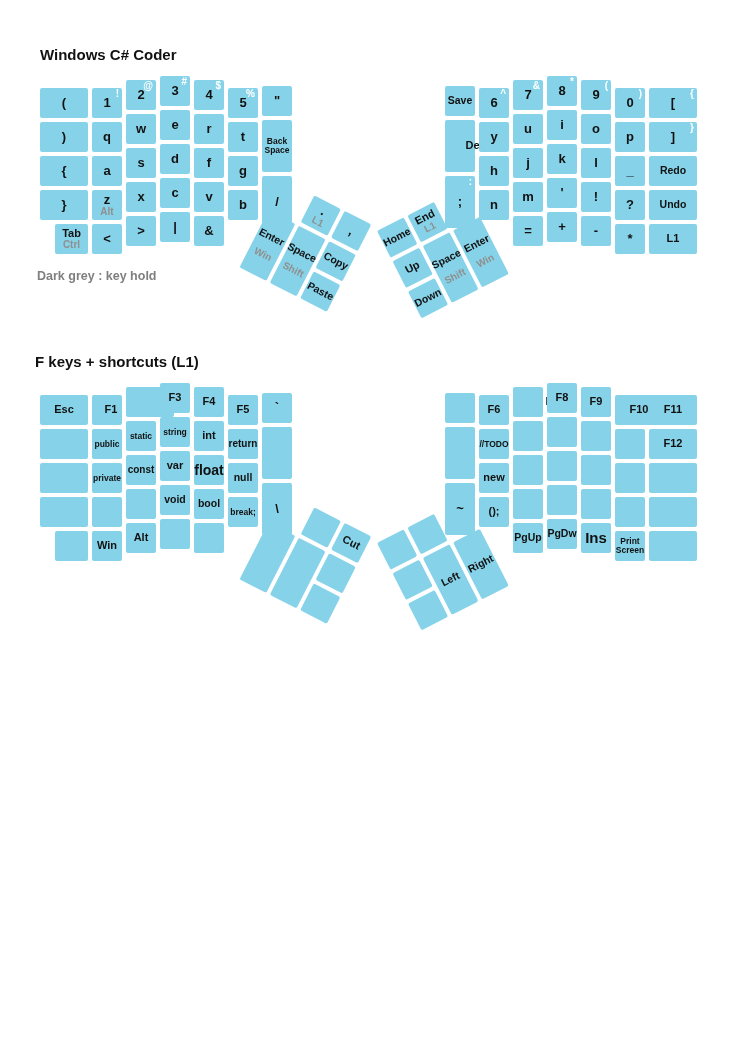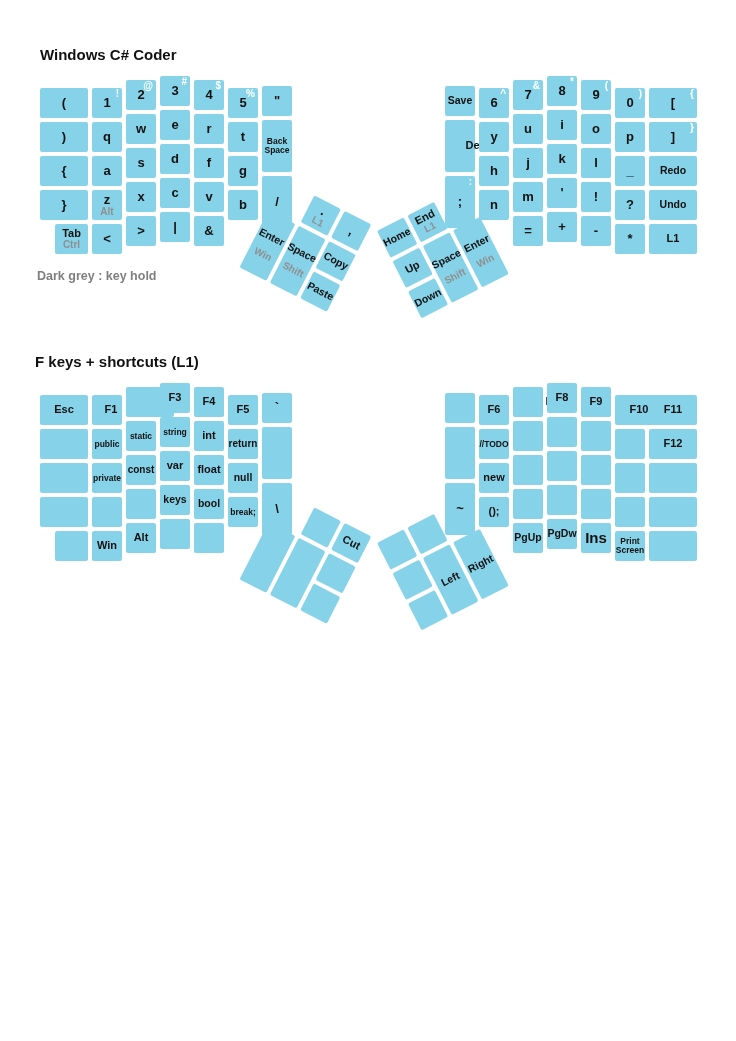--- a/index.html
+++ b/index.html
@@ -328,33 +328,33 @@
       <div class="key" style="left: 92px; top: 463px; width: 30px; height: 30px;">
         <span class="lbl nowrap" style="font-size: 8.5px;">private</span>
       </div>
       <div class="key" style="left: 126px; top: 455px; width: 30px; height: 30px;">
         <span class="lbl nowrap" style="font-size: 10px;">const</span>
       </div>
       <div class="key" style="left: 160px; top: 451px; width: 30px; height: 30px;">
         <span class="lbl nowrap" style="font-size: 11px;">var</span>
       </div>
       <div class="key" style="left: 194px; top: 455px; width: 30px; height: 30px;">
-        <span class="lbl nowrap" style="font-size: 11px; text-align: center;">float</span>
+        <span class="lbl nowrap" style="font-size: 14px; text-align: center;">float</span>
       </div>
       <div class="key" style="left: 228px; top: 463px; width: 30px; height: 30px;">
         <span class="lbl nowrap" style="font-size: 10.5px;">null</span>
       </div>
       <div class="key" style="left: 262px; top: 483px; width: 30px; height: 52px;">
         <span class="lbl nowrap" style="font-size: 13px;">\</span>
       </div>
       <div class="key" style="left: 40px; top: 497px; width: 48px; height: 30px;"></div>
       <div class="key" style="left: 92px; top: 497px; width: 30px; height: 30px;"></div>
       <div class="key" style="left: 126px; top: 489px; width: 30px; height: 30px;"></div>
       <div class="key" style="left: 160px; top: 485px; width: 30px; height: 30px;">
-        <span class="lbl nowrap" style="font-size: 10.5px;">keys</span>
+        <span class="lbl nowrap" style="font-size: 10.5px;">void</span>
       </div>
       <div class="key" style="left: 194px; top: 489px; width: 30px; height: 30px;">
         <span class="lbl nowrap" style="font-size: 10.5px;">bool</span>
       </div>
       <div class="key" style="left: 228px; top: 497px; width: 30px; height: 30px;">
         <span class="lbl nowrap" style="font-size: 8.5px;">break;</span>
       </div>
       <div class="key" style="left: 55px; top: 531px; width: 33px; height: 30px;"></div>
       <div class="key" style="left: 92px; top: 531px; width: 30px; height: 30px;">
         <span class="lbl nowrap" style="font-size: 11px;">Win</span>

